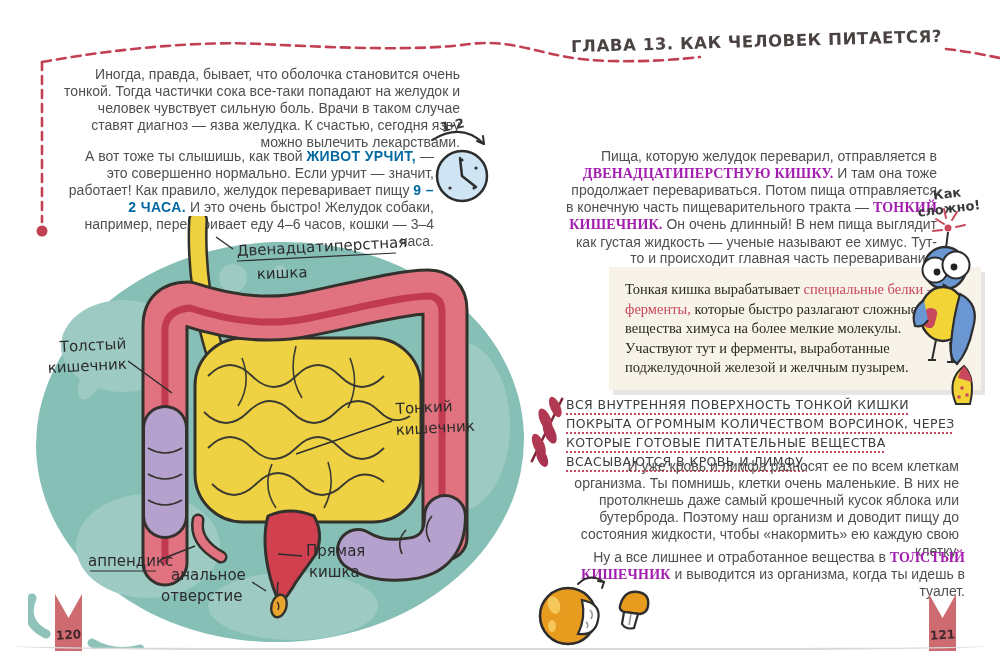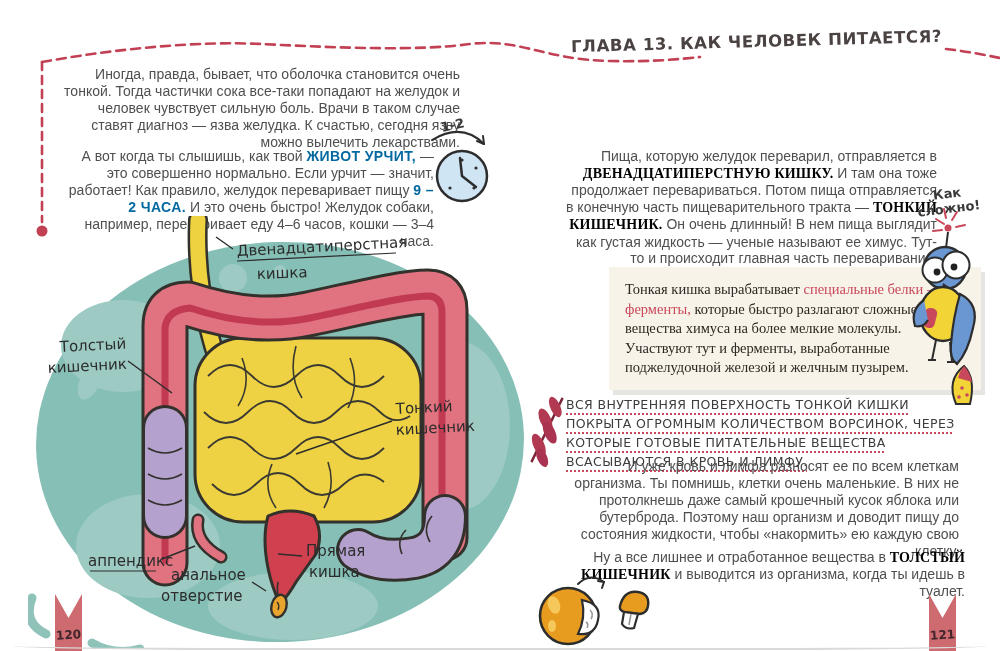--- a/index.html
+++ b/index.html
@@ -2,21 +2,21 @@
 <html><head>
 <meta charset="utf-8">
 <style>
   html,body{margin:0;padding:0;background:#ffffff;}
   .spread{position:relative;width:1000px;height:651px;background:#ffffff;overflow:hidden;
           font-family:"Liberation Sans",sans-serif;color:#4a4a4a;}
   .abs{position:absolute;}
   p{margin:0;}
   .body-text{font-size:14px;line-height:17px;color:#4f4f4f;text-align:right;}
   .accent-sans{color:#0369a1;font-weight:bold;letter-spacing:.4px;}
-  .accent-serif{color:#000000;font-weight:bold;font-family:"Liberation Serif",serif;letter-spacing:.2px;}
+  .accent-serif{color:#a21caf;font-weight:bold;font-family:"Liberation Serif",serif;letter-spacing:.2px;}
   .chapter-header{font-size:16.5px;font-weight:bold;letter-spacing:.6px;color:#4b4242;
                   transform:rotate(-1.6deg);white-space:nowrap;font-family:"DejaVu Sans",sans-serif;}
   .info-box{background:#f8f3e9;box-shadow:4px 5px 0 rgba(120,110,90,.18);
             padding:13px 16px 12px 16px;font-family:"Liberation Serif",serif;
             font-size:14.5px;line-height:19.5px;color:#2c2823;}
   .info-box .accent-box{color:#c9485b;}
   .caps-para{font-family:"DejaVu Sans",sans-serif;font-weight:normal;font-size:12.5px;line-height:19px;
              color:#3c3c3c;letter-spacing:.4px;
              text-decoration:underline dotted #c9485b;text-decoration-thickness:2px;text-underline-offset:4px;}
   .margin-note{font-family:"DejaVu Sans",sans-serif;font-weight:bold;font-size:13px;line-height:15px;
@@ -39,21 +39,21 @@
   <svg class="abs" style="left:0;top:0;width:1000px;height:651px;pointer-events:none;" viewBox="0 0 1000 651">
     <path d="M42,62 C120,48 200,41 262,44 C340,48 420,51 470,44 C520,38 545,60 610,61 C655,62 680,59 700,57" fill="none" stroke="#c24054" stroke-width="2.6" stroke-dasharray="9 6" stroke-linecap="round"></path>
     <path d="M946,49 C965,51 985,55 1000,58" fill="none" stroke="#c24054" stroke-width="2.6" stroke-dasharray="9 6" stroke-linecap="round"></path>
     <path d="M42,62 L42,222" fill="none" stroke="#c24054" stroke-width="2.6" stroke-dasharray="8 6" stroke-linecap="round"></path>
     <circle cx="42" cy="231" r="5.5" fill="#c24054"></circle>
   </svg>
 
   <p class="abs body-text" style="left:62px;top:66px;width:398px;">Иногда, правда, бывает, что оболочка становится очень тонкой. Тогда частички сока все-таки попадают на желудок и человек чувствует сильную боль. Врачи в таком случае ставят диагноз — язва желудка. К счастью, сегодня язву можно вылечить лекарствами.</p>
 
   <p class="abs body-text" style="left:62px;top:148px;width:372px;">
-    <span>А вот когда ты слышишь, как твой </span><span class="accent-sans">ЖИВОТ УРЧИТ,</span><span> — это совершенно нормально. Если урчит — значит, работает! Как правило, желудок переваривает пищу </span><span class="accent-sans">9 – 2 ЧАСА.</span><span> И это очень быстро! Желудок собаки, например, переваривает еду 4–6 часов, кошки — 3–4 часа.</span>
+    <span>А вот тоже ты слышишь, как твой </span><span class="accent-sans">ЖИВОТ УРЧИТ,</span><span> — это совершенно нормально. Если урчит — значит, работает! Как правило, желудок переваривает пищу </span><span class="accent-sans">9 – 2 ЧАСА.</span><span> И это очень быстро! Желудок собаки, например, переваривает еду 4–6 часов, кошки — 3–4 часа.</span>
   </p>
 
   <svg class="abs" style="left:424px;top:106px;width:86px;height:112px;" viewBox="0 0 86 112">
     <text x="18" y="26" transform="rotate(-12 18 26)" font-size="13" font-weight="bold" fill="#3a3a3a">1-2</text>
     <path d="M8,34 Q38,16 60,38" fill="none" stroke="#2d2d2d" stroke-width="2" stroke-linecap="round"></path>
     <path d="M60,38 l-7,-3 m7,3 l-1,-8" fill="none" stroke="#2d2d2d" stroke-width="2" stroke-linecap="round"></path>
     <circle cx="38" cy="70" r="25" fill="#cfe5f4" stroke="#2d2d2d" stroke-width="2.5"></circle>
     <path d="M38,70 L36,52 M38,70 L52,81" stroke="#2d2d2d" stroke-width="2.5" stroke-linecap="round"></path>
     <circle cx="38" cy="54" r="1.6" fill="#2d2d2d"></circle>
       <circle cx="52" cy="62" r="1.6" fill="#2d2d2d"></circle>

